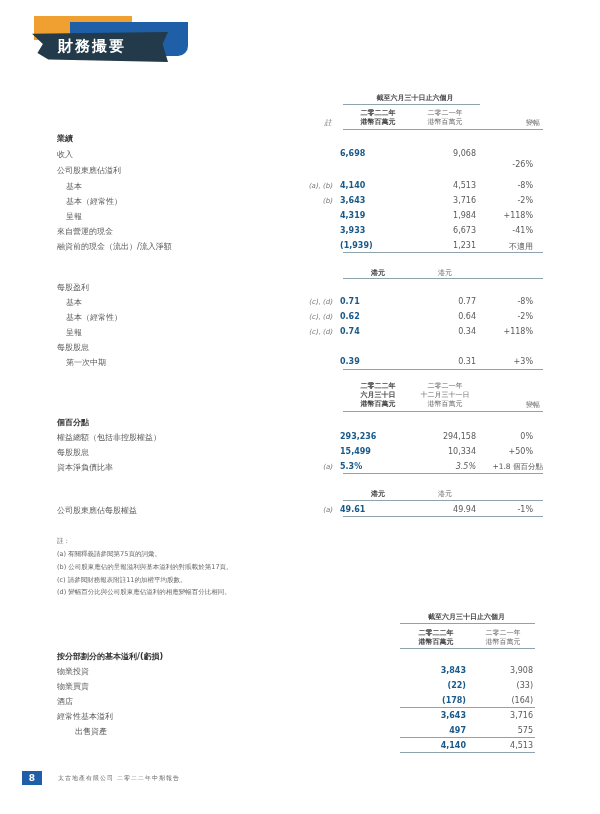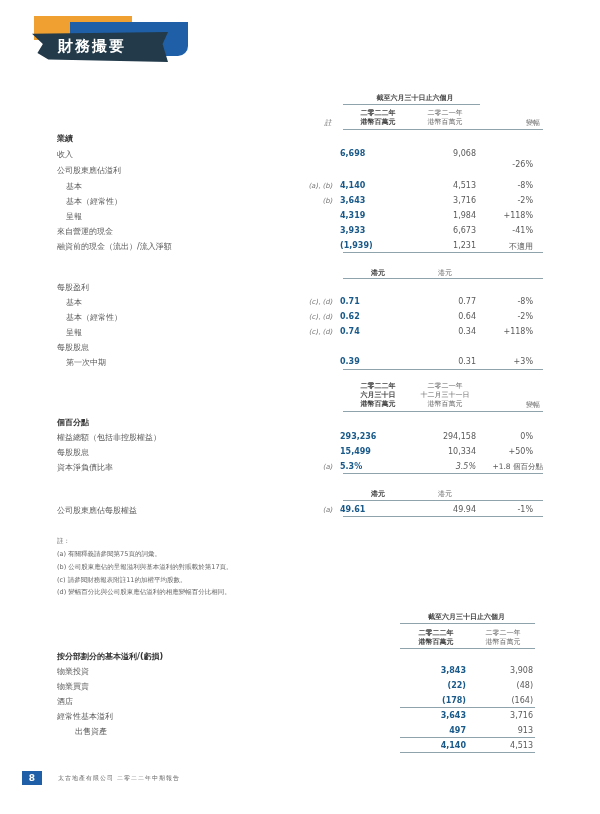--- a/index.html
+++ b/index.html
@@ -193,37 +193,37 @@
 <div class="abs txt label bold" style="top:651px;">按分部劃分的基本溢利/(虧損)</div>
 
 <div>
   <div class="abs txt label" style="top:666px;">物業投資</div>
   <div class="abs txt sv1" style="top:666px;">3,843</div>
   <div class="abs txt sv2" style="top:666px;">3,908</div>
 </div>
 <div>
   <div class="abs txt label" style="top:681px;">物業買賣</div>
   <div class="abs txt sv1" style="top:681px;">(22)</div>
-  <div class="abs txt sv2" style="top:681px;">(48)</div>
+  <div class="abs txt sv2" style="top:681px;">(33)</div>
 </div>
 <div>
   <div class="abs txt label" style="top:696px;">酒店</div>
   <div class="abs txt sv1" style="top:696px;">(178)</div>
   <div class="abs txt sv2" style="top:696px;">(164)</div>
 </div>
 <div class="abs line" style="left:400px;top:707px;width:135px;"></div>
 <div>
   <div class="abs txt label" style="top:711px;">經常性基本溢利</div>
   <div class="abs txt sv1" style="top:711px;">3,643</div>
   <div class="abs txt sv2" style="top:711px;">3,716</div>
 </div>
 <div>
   <div class="abs txt label" style="top:726px;padding-left:18px;">出售資產</div>
   <div class="abs txt sv1" style="top:726px;">497</div>
-  <div class="abs txt sv2" style="top:726px;">913</div>
+  <div class="abs txt sv2" style="top:726px;">575</div>
 </div>
 <div class="abs line" style="left:400px;top:737px;width:135px;"></div>
 <div>
   <div class="abs txt sv1" style="top:741px;">4,140</div>
   <div class="abs txt sv2" style="top:741px;">4,513</div>
 </div>
 <div class="abs line" style="left:400px;top:752px;width:135px;"></div>
 
 <div class="abs page-num">8</div>
 <div class="abs footer">太古地產有限公司 二零二二年中期報告</div>

